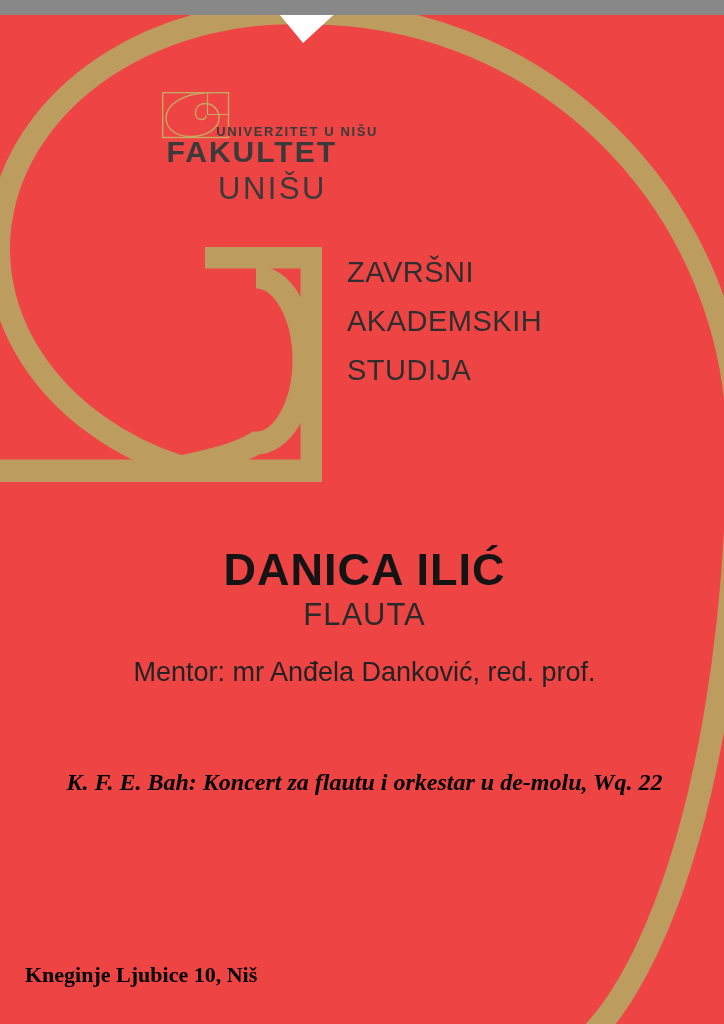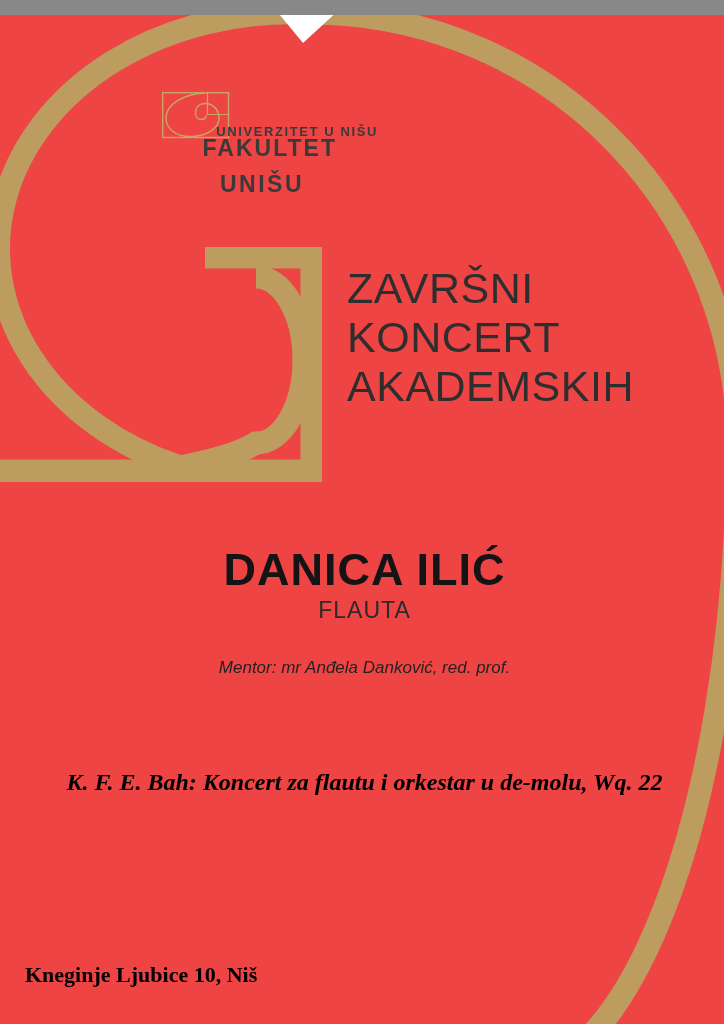--- a/index.html
+++ b/index.html
@@ -9,35 +9,35 @@
     background:#ef4444;
     overflow:hidden;
     margin:15px auto;
     font-family:"Liberation Sans",sans-serif;
   }
   .deco{position:absolute;left:0;top:0;width:724px;height:1024px;pointer-events:none;}
 
   
   .logo-line{position:absolute;white-space:nowrap;color:#3a3a3a;line-height:1;}
   .logo-l1{top:110px;right:346px;font-size:13px;letter-spacing:1.6px;font-weight:600;}
-  .logo-l2{top:122px;right:387px;font-size:23px;letter-spacing:2px;font-weight:600;}
+  .logo-l2{top:122px;right:387px;font-size:30px;letter-spacing:2px;font-weight:600;}
   .logo-l3{top:140px;right:431px;font-size:23px;letter-spacing:2px;font-weight:600;}
-  .logo-l4{top:158px;right:420px;font-size:23px;letter-spacing:2.5px;font-weight:700;}
+  .logo-l4{top:158px;right:397px;font-size:31px;letter-spacing:2.5px;font-weight:400;}
 
   
   .headline{
-    position:absolute;left:347px;top:249px;
-    font-size:43px;line-height:48.8px;font-weight:300;
+    position:absolute;left:347px;top:233px;
+    font-size:29px;line-height:48.8px;font-weight:300;
     letter-spacing:0.5px;color:#2e2e2e;white-space:nowrap;
   }
 
   .centered{position:absolute;left:5px;right:0;text-align:center;white-space:nowrap;line-height:1;}
   .performer-name{top:532px;font-size:45px;font-weight:bold;letter-spacing:1px;color:#141414;}
-  .instrument{top:584px;font-size:23px;letter-spacing:1px;color:#2a2a2a;}
-  .mentor{top:644px;font-size:17px;font-style:italic;color:#222222;}
+  .instrument{top:584px;font-size:31px;letter-spacing:1px;color:#2a2a2a;}
+  .mentor{top:644px;font-size:27px;color:#222222;}
   .program{
     top:755px;font-size:24px;
     font-family:"Liberation Serif",serif;
     font-weight:bold;font-style:italic;color:#000;
   }
 
   
   .footer{
     position:absolute;left:25px;top:946px;
     font-family:"Liberation Serif",serif;
@@ -81,22 +81,22 @@
       <path stroke-width="1.2" d="M 45.5 1 L 45.5 22.5 L 66.5 22.5"></path>
     </g>
   </svg>
 
   <div class="logo-line logo-l1">UNIVERZITET U NIŠU</div>
   <div class="logo-line logo-l2">FAKULTET</div>
   <div class="logo-line logo-l4">UNIŠU</div>
 
   <div class="headline">
     <div>ZAVRŠNI</div>
-    <div>KONCERT</div>
     <div>AKADEMSKIH</div>
+    <div>STUDIJA</div>
   </div>
 
   <div class="centered performer-name">DANICA ILIĆ</div>
   <div class="centered instrument">FLAUTA</div>
 
   <div class="centered mentor">Mentor: mr Anđela Danković, red. prof.</div>
 
   <div class="centered program">K. F. E. Bah: Koncert za flautu i orkestar u de-molu, Wq. 22</div>
 
   <div class="footer">

